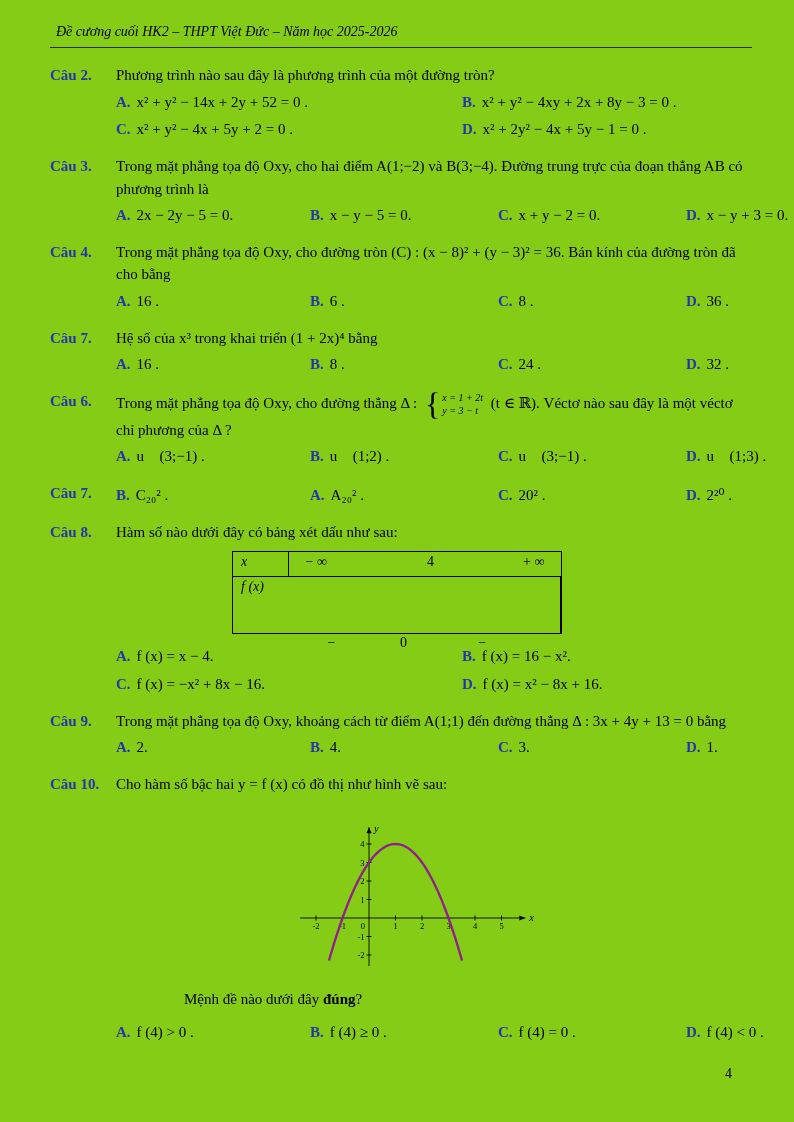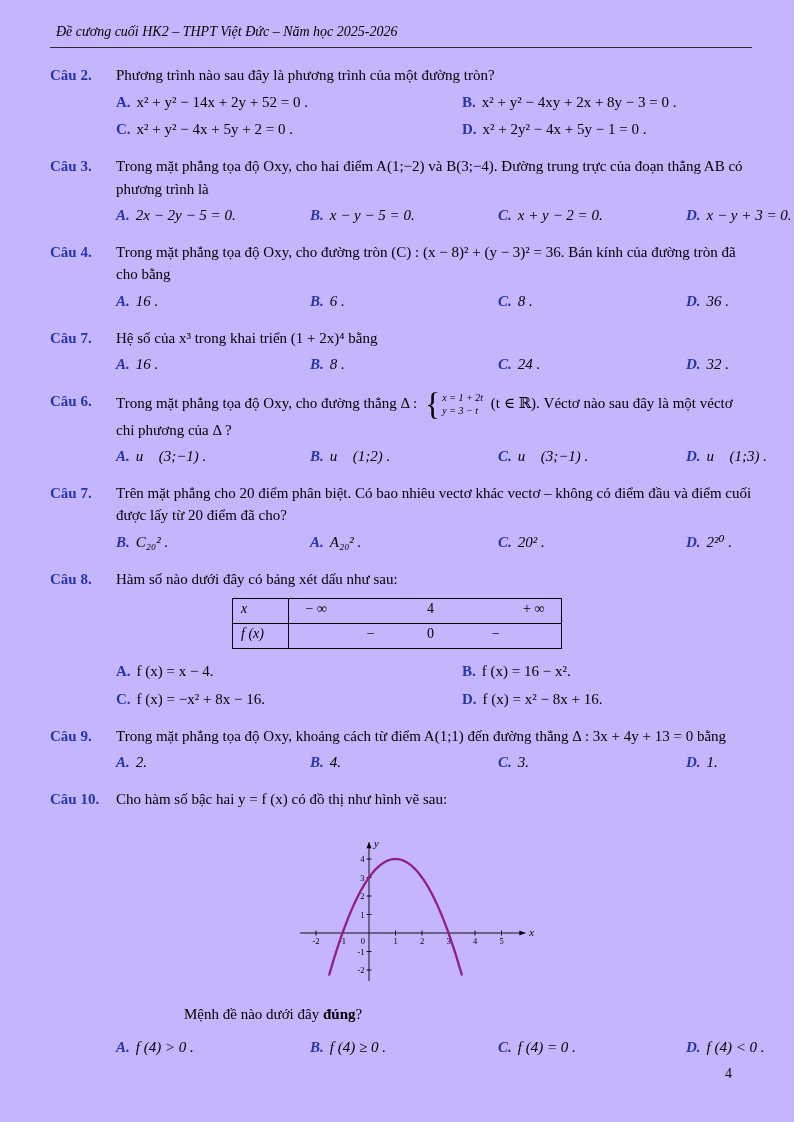--- a/index.html
+++ b/index.html
@@ -1,44 +1,44 @@
 <!DOCTYPE html>
 <html style="--blue: #2636a8;"><head>
 <meta charset="utf-8">
 <style>
   * { margin:0; padding:0; box-sizing:border-box; }
   html,body { background:#ffffff; }
   body { font-family:"Liberation Serif","DejaVu Serif",serif; color:#000; }
   .page {
     position:relative; width:794px; height:1122px; margin:0 auto;
-    background:#c4b5fd; padding:24px 42px 0 50px; font-size:15px; overflow:hidden;
+    background:#84cc16; padding:24px 42px 0 50px; font-size:15px; overflow:hidden;
   }
   .doc-header { font-style:italic; font-size:14px; padding-left:6px; }
   .header-rule { border:0; border-top:1.2px solid #2b2b2b; margin:7px 0 16px 0; }
 
   .question { display:flex; margin-bottom:13px; }
   .qnum { color:var(--blue,#2636a8); font-weight:bold; flex:0 0 66px; line-height:1.5; }
   .qbody { flex:1; min-width:0; }
   .stem { line-height:1.5; margin-bottom:3px; }
   .options { display:grid; line-height:1.65; margin-top:1px;gap:36px; }
-  .cols-4 { grid-template-columns:158px 152px 152px 1fr;font-style:italic; }
+  .cols-4 { grid-template-columns:158px 152px 152px 1fr; }
   .cols-2 { grid-template-columns:310px 1fr; row-gap:3px; }
   .opt { white-space:nowrap; }
   .opt-label { color:var(--blue,#2636a8); font-weight:bold; margin-right:6px; }
 
   
   .system { display:inline-flex; align-items:center; vertical-align:middle; margin:0 4px; }
   .brace { font-size:32px; font-weight:400; line-height:0.9; }
   .sys-lines { display:inline-flex; flex-direction:column; font-style:italic;
                font-size:10px; line-height:1.3; padding-left:2px; }
 
   
   .sign-table { width:330px; margin:8px 0 10px 116px; border:1px solid #000; font-size:14px; }
   .st-row { display:flex; }
-  .st-row + .st-row { border-top:1px solid #000; }
+  .st-row + .st-row { border-top:1px solid #000;flex-direction:column; }
   .st-head { flex:0 0 56px; border-right:1px solid #000; padding:2px 0 2px 8px; font-style:italic; }
   .st-cells { flex:1; position:relative; height:24px; }
   .st-cells span { position:absolute; top:2px; transform:translateX(-50%); }
   .p-inf  { left:10%; }  .p-mid  { left:52%; }  .p-pinf { left:90%; }
   .p-s1   { left:30%; }  .p-s2   { left:52%; }  .p-s3   { left:76%; }
 
   
   .graph-wrap { display:flex; justify-content:center; margin:6px 40px 2px 0; }
   #graph-svg text { font-family:"Liberation Serif","DejaVu Serif",serif; }
   #graph-svg .tick { font-size:8.5px; }
@@ -126,21 +126,20 @@
         <span class="opt"><b class="opt-label">B.</b><span class="opt-text">u⃗ (1;2) .</span></span>
         <span class="opt"><b class="opt-label">C.</b><span class="opt-text">u⃗ (3;−1) .</span></span>
         <span class="opt"><b class="opt-label">D.</b><span class="opt-text">u⃗ (1;3) .</span></span>
       </div>
     </div>
   </div>
 
   <div class="question">
     <div class="qnum">Câu 7.</div>
     <div class="qbody">
-      <div class="stem">Trên mặt phẳng cho 20 điểm phân biệt. Có bao nhiêu vectơ khác vectơ – không có điểm đầu và điểm cuối được lấy từ 20 điểm đã cho?</div>
       <div class="options cols-4">
         <span class="opt"><b class="opt-label">B.</b><span class="opt-text">C₂₀² .</span></span>
         <span class="opt"><b class="opt-label">A.</b><span class="opt-text">A₂₀² .</span></span>
         <span class="opt"><b class="opt-label">C.</b><span class="opt-text">20² .</span></span>
         <span class="opt"><b class="opt-label">D.</b><span class="opt-text">2²⁰ .</span></span>
       </div>
     </div>
   </div>
 
   <div class="question">

